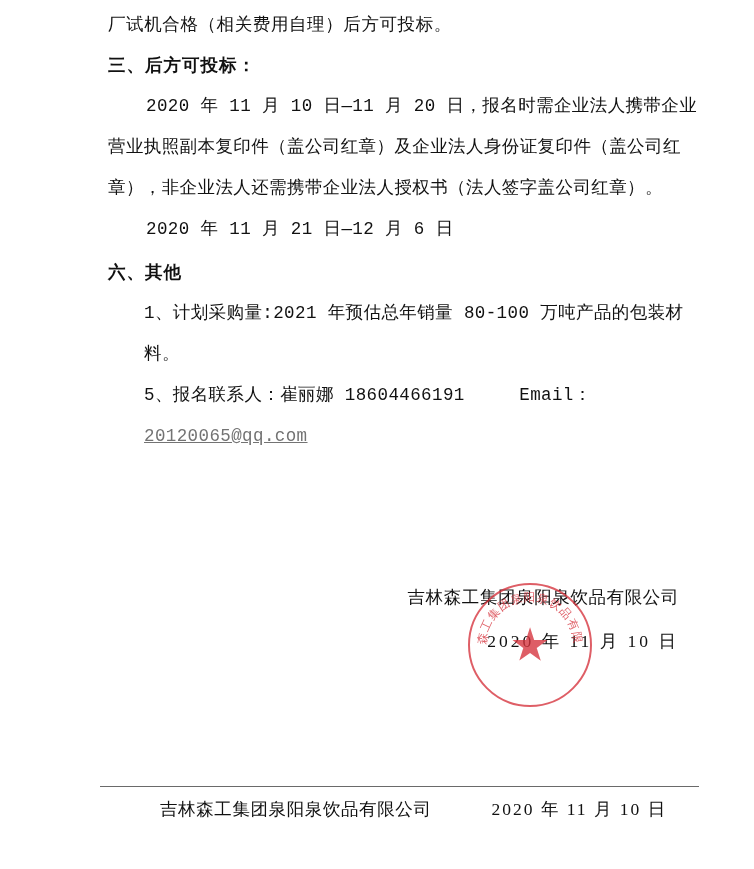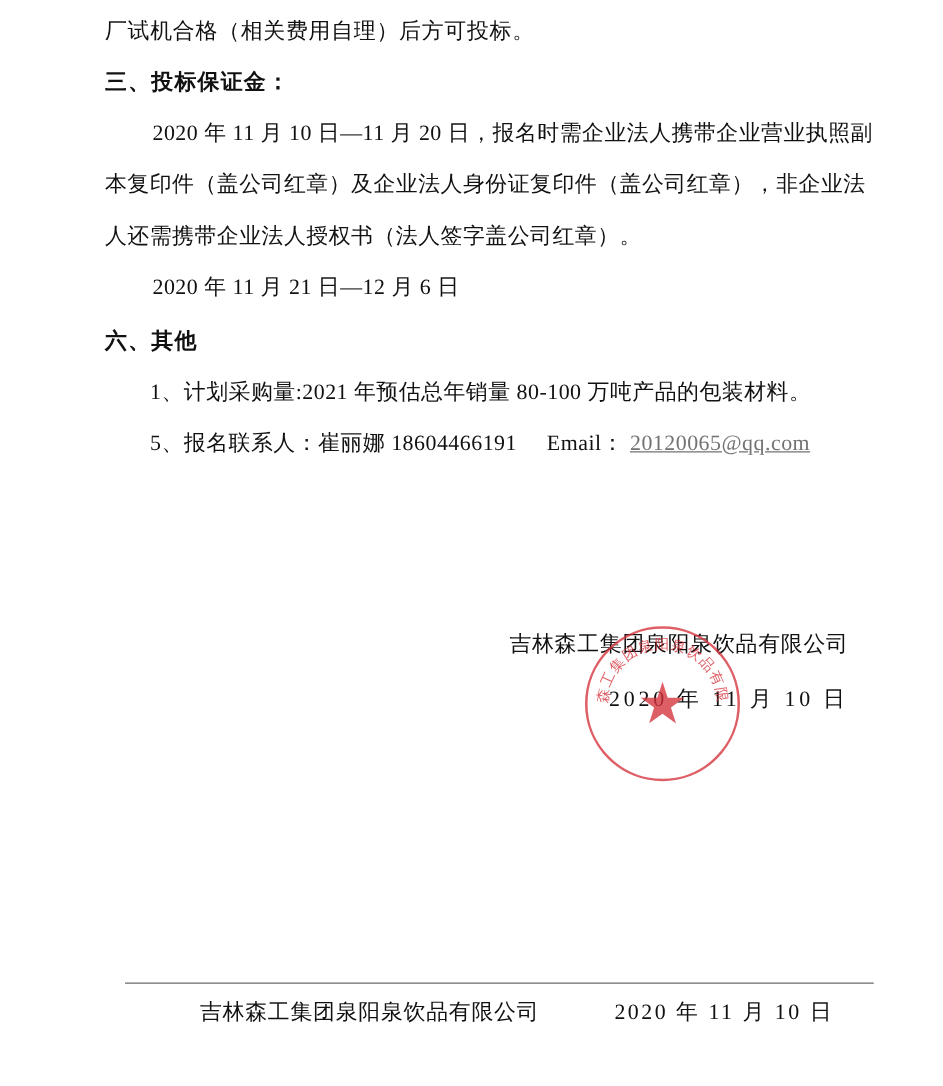--- a/index.html
+++ b/index.html
@@ -13,32 +13,33 @@
     position: relative;
     font-family: "Liberation Serif", "DejaVu Serif", serif;
     color: #111111;
     overflow: hidden;
   }
   .page {
     position: relative;
     width: 754px;
     height: 869px;
     box-sizing: border-box;
-    padding: 0 55px 0 84px;
+    padding: 0 55px 0 108px;
   }
   .line {
     font-size: 17.5px;
     line-height: 41px;
     letter-spacing: 0.6px;
     white-space: nowrap;
   }
   .body-line {
     font-size: 17.5px;
     line-height: 41px;
     letter-spacing: 0.4px;
+    font-family: Liberation Mono, monospace;
   }
   .heading {
     font-weight: bold;
     font-size: 17.5px;
     line-height: 41px;
     letter-spacing: 1px;
   }
   .indent2 {
     text-indent: 38px;
   }
@@ -128,21 +129,21 @@
     padding-top: 4px;
   }
 </style>
 </head>
 <body>
 
 <div class="page">
 
   <div class="line top-line">厂试机合格（相关费用自理）后方可投标。</div>
 
-  <div class="heading">三、投标保证金：</div>
+  <div class="heading">三、后方可投标：</div>
   <div class="body-line indent2">2020 年 11 月 10 日—11 月 20 日，报名时需企业法人携带企业营业执照副本复印件（盖公司红章）及企业法人身份证复印件（盖公司红章），非企业法人还需携带企业法人授权书（法人签字盖公司红章）。</div>
 
   <div class="body-line indent2">2020 年 11 月 21 日—12 月 6 日</div>
 
 
   <div class="heading block-gap-top">六、其他</div>
   <div class="body-line indent-small">1、计划采购量:2021 年预估总年销量 80-100 万吨产品的包装材料。</div>
   <div class="body-line indent-small">
     <span>5、报名联系人：崔丽娜 18604466191</span>
     <span>&nbsp;&nbsp;&nbsp;</span>

